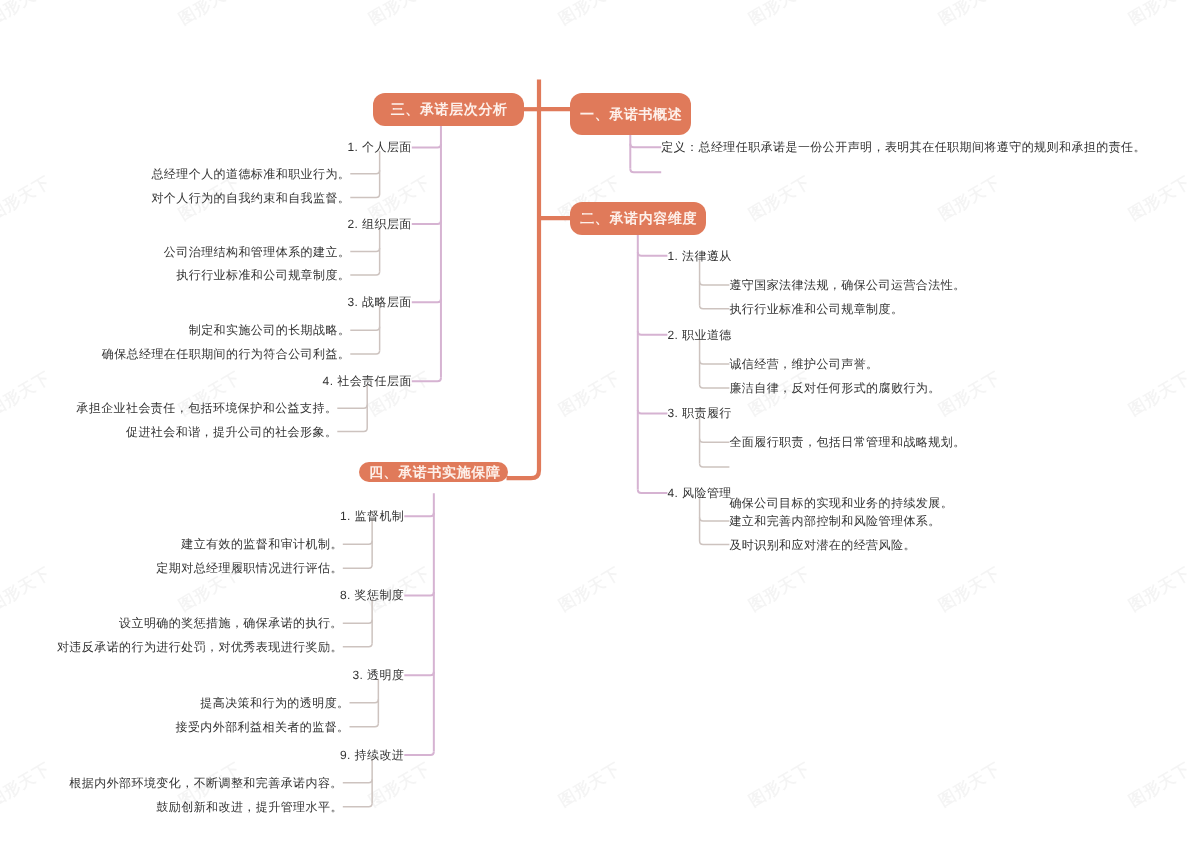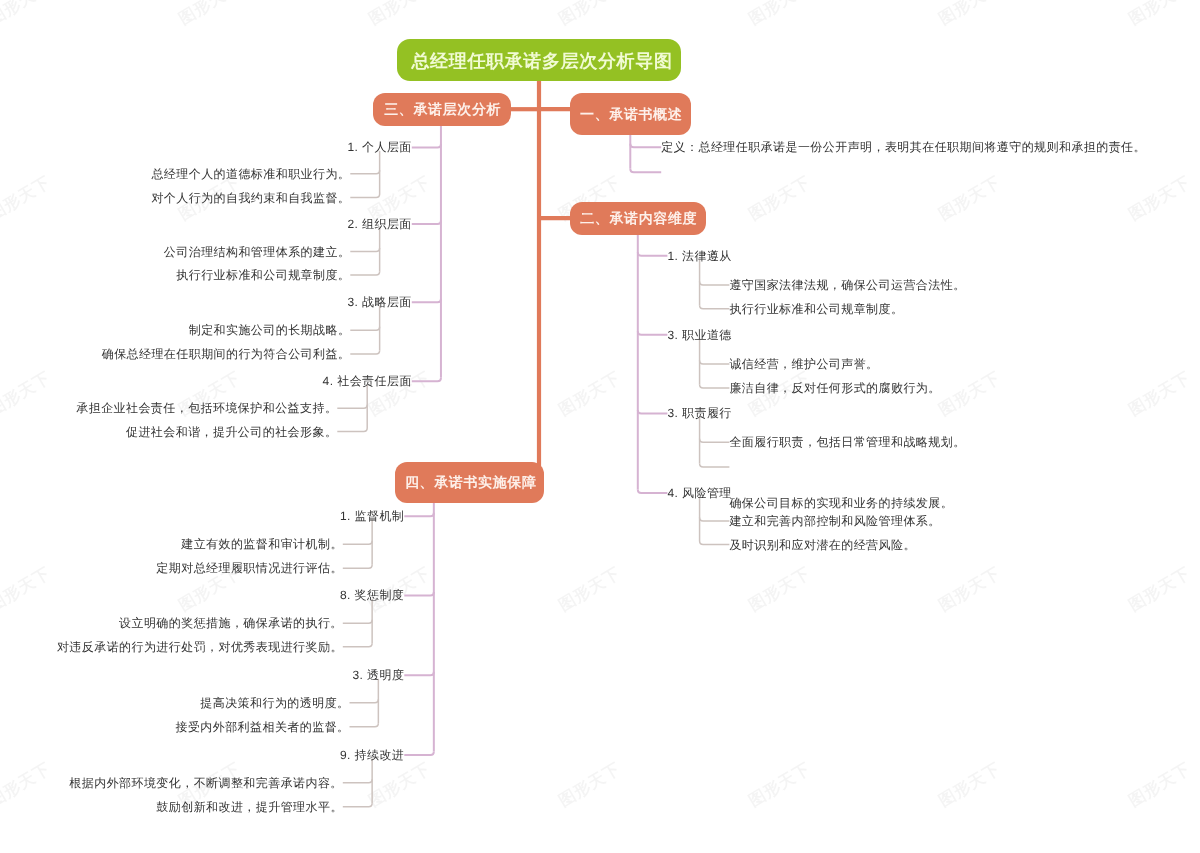--- a/index.html
+++ b/index.html
@@ -129,50 +129,49 @@
       <path d="M433.8359375 671.8 Q433.8359375 675.3 430.3359375 675.3 H404.3" fill="none" stroke="#D6B3D2" stroke-width="2" stroke-linecap="butt" stroke-linejoin="round"></path>
       <path d="M378.3515625 678.8 V723.3" fill="none" stroke="#CDC3BF" stroke-width="1.5" stroke-linecap="butt" stroke-linejoin="round"></path>
       <path d="M378.3515625 699.3 Q378.3515625 702.8 374.8515625 702.8 H349.5" fill="none" stroke="#CDC3BF" stroke-width="1.5" stroke-linecap="butt" stroke-linejoin="round"></path>
       <path d="M378.3515625 723.3 Q378.3515625 726.8 374.8515625 726.8 H349.5" fill="none" stroke="#CDC3BF" stroke-width="1.5" stroke-linecap="butt" stroke-linejoin="round"></path>
       <path d="M433.8359375 751.5 Q433.8359375 755 430.3359375 755 H404.3" fill="none" stroke="#D6B3D2" stroke-width="2" stroke-linecap="butt" stroke-linejoin="round"></path>
       <path d="M372.1328125 758.5 V803.2" fill="none" stroke="#CDC3BF" stroke-width="1.5" stroke-linecap="butt" stroke-linejoin="round"></path>
       <path d="M372.1328125 779.2 Q372.1328125 782.7 368.6328125 782.7 H342.8" fill="none" stroke="#CDC3BF" stroke-width="1.5" stroke-linecap="butt" stroke-linejoin="round"></path>
       <path d="M372.1328125 803.2 Q372.1328125 806.7 368.6328125 806.7 H342.8" fill="none" stroke="#CDC3BF" stroke-width="1.5" stroke-linecap="butt" stroke-linejoin="round"></path>
     </svg>
   <div id="node-layer">
-    <div class="node root-node" style="left: 397px; top: 39px; width: 284px; height: 42px;">总经理任职承诺多层次分析导图</div>
     <div class="node branch-node" style="left: 569.8px; top: 92.6px; width: 121px; height: 42px;">一、承诺书概述</div>
     <div class="node leaf r" style="left: 661.2px; top: 147.2px;">定义：总经理任职承诺是一份公开声明，表明其在任职期间将遵守的规则和承担的责任。</div>
     <div class="node branch-node" style="left: 569.8px; top: 201.6px; width: 136px; height: 33.2px;">二、承诺内容维度</div>
     <div class="node leaf r" style="left: 667.4px; top: 255.8px; text-align: center;">1. 法律遵从</div>
     <div class="node leaf r" style="left: 729.4px; top: 285px;">遵守国家法律法规，确保公司运营合法性。</div>
     <div class="node leaf r" style="left: 729.4px; top: 308.8px;">执行行业标准和公司规章制度。</div>
-    <div class="node leaf r" style="left: 667.4px; top: 334.8px;">3. 职业道德</div>
+    <div class="node leaf r" style="left: 667.4px; top: 334.8px;">2. 职业道德</div>
     <div class="node leaf r" style="left: 729.4px; top: 364px;">诚信经营，维护公司声誉。</div>
     <div class="node leaf r" style="left: 729.4px; top: 388.1px;">廉洁自律，反对任何形式的腐败行为。</div>
     <div class="node leaf r" style="left: 667.4px; top: 413.4px;">3. 职责履行</div>
     <div class="node leaf r" style="left: 729.4px; top: 442.3px;">全面履行职责，包括日常管理和战略规划。</div>
     <div class="node leaf r" style="left: 729.4px; top: 467px; margin-top: 36px;">确保公司目标的实现和业务的持续发展。</div>
     <div class="node leaf r" style="left: 667.4px; top: 493.1px;">4. 风险管理</div>
     <div class="node leaf r" style="left: 729.4px; top: 521.1px;">建立和完善内部控制和风险管理体系。</div>
     <div class="node leaf r" style="left: 729.4px; top: 544.6px;">及时识别和应对潜在的经营风险。</div>
-    <div class="node branch-node" style="left: 372.8px; top: 92.6px; width: 138px; height: 33.2px;">三、承诺层次分析</div>
+    <div class="node branch-node" style="left: 372.8px; top: 92.6px; width: 151px; height: 33.2px;">三、承诺层次分析</div>
     <div class="node leaf l" style="right: 788.2px; top: 147.4px;">1. 个人层面</div>
     <div class="node leaf l" style="right: 849.7px; top: 173.7px;">总经理个人的道德标准和职业行为。</div>
     <div class="node leaf l" style="right: 849.7px; top: 197.6px;">对个人行为的自我约束和自我监督。</div>
     <div class="node leaf l" style="right: 788.2px; top: 224.1px;">2. 组织层面</div>
     <div class="node leaf l" style="right: 849.7px; top: 251.5px; text-align: right;">公司治理结构和管理体系的建立。</div>
     <div class="node leaf l" style="right: 849.7px; top: 275.1px;">执行行业标准和公司规章制度。</div>
     <div class="node leaf l" style="right: 788.2px; top: 302.3px;">3. 战略层面</div>
     <div class="node leaf l" style="right: 849.7px; top: 330.2px;">制定和实施公司的长期战略。</div>
     <div class="node leaf l" style="right: 849.7px; top: 354px;">确保总经理在任职期间的行为符合公司利益。</div>
     <div class="node leaf l" style="right: 788.2px; top: 381.2px;">4. 社会责任层面</div>
     <div class="node leaf l" style="right: 862.7px; top: 408.3px;">承担企业社会责任，包括环境保护和公益支持。</div>
     <div class="node leaf l" style="right: 862.7px; top: 431.6px;">促进社会和谐，提升公司的社会形象。</div>
-    <div class="node branch-node" style="left: 359.2px; top: 461.6px; width: 149.3px; height: 41px; margin-left: 36px;">四、承诺书实施保障</div>
+    <div class="node branch-node" style="left: 359.2px; top: 461.6px; width: 149.3px; height: 20px;">四、承诺书实施保障</div>
     <div class="node leaf l" style="right: 795.7px; top: 516.2px;">1. 监督机制</div>
     <div class="node leaf l" style="right: 857.2px; top: 544.2px;">建立有效的监督和审计机制。</div>
     <div class="node leaf l" style="right: 857.2px; top: 568.2px;">定期对总经理履职情况进行评估。</div>
     <div class="node leaf l" style="right: 795.7px; top: 595.4px;">8. 奖惩制度</div>
     <div class="node leaf l" style="right: 857.2px; top: 623.2px;">设立明确的奖惩措施，确保承诺的执行。</div>
     <div class="node leaf l" style="right: 857.2px; top: 646.8px;">对违反承诺的行为进行处罚，对优秀表现进行奖励。</div>
     <div class="node leaf l" style="right: 795.7px; top: 675.3px;">3. 透明度</div>
     <div class="node leaf l" style="right: 850.5px; top: 702.8px;">提高决策和行为的透明度。</div>
     <div class="node leaf l" style="right: 850.5px; top: 726.8px;">接受内外部利益相关者的监督。</div>
     <div class="node leaf l" style="right: 795.7px; top: 755px;">9. 持续改进</div>

